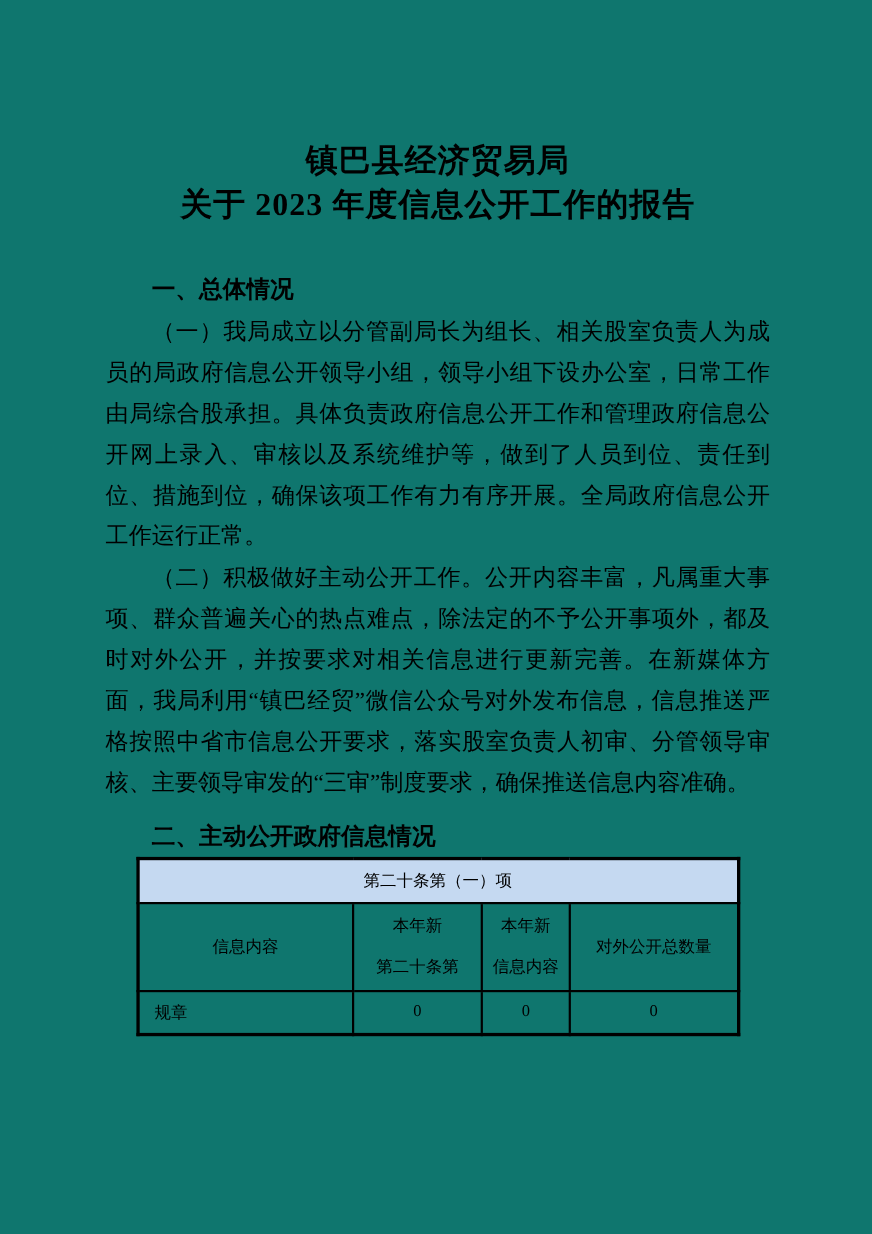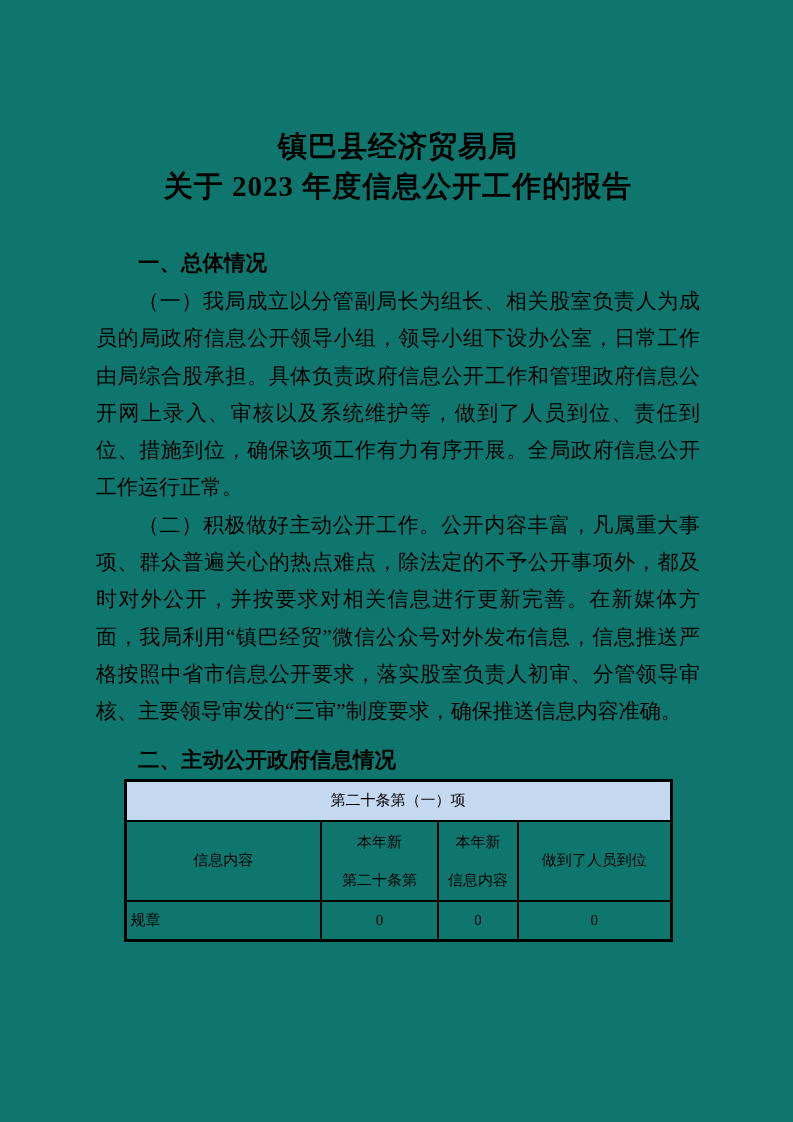--- a/index.html
+++ b/index.html
@@ -77,21 +77,21 @@
     height: 75px;
     text-align: center;
     vertical-align: middle;
   }
   .hdr-two-line div {
     line-height: 38px;
   }
   td.row-label {
     height: 35px;
     text-align: left;
-    padding-left: 4px;
+    padding-left: 14px;
     vertical-align: middle;
   }
   td.row-value {
     text-align: center;
     vertical-align: middle;
     font-family: "Liberation Serif", "DejaVu Serif", serif;
   }
 </style>
 </head>
 <body>
@@ -127,21 +127,21 @@
           <tr>
             <td class="hdr-cell">信息内容</td>
             <td class="hdr-cell hdr-two-line">
               <div>本年新</div>
               <div>第二十条第</div>
             </td>
             <td class="hdr-cell hdr-two-line">
               <div>本年新</div>
               <div>信息内容</div>
             </td>
-            <td class="hdr-cell">做到了人员到位</td>
+            <td class="hdr-cell">对外公开总数量</td>
           </tr>
           <tr>
             <td class="row-label">规章</td>
             <td class="row-value">0</td>
             <td class="row-value">0</td>
             <td class="row-value">0</td>
           </tr>
         </tbody>
       </table>
     </div>

